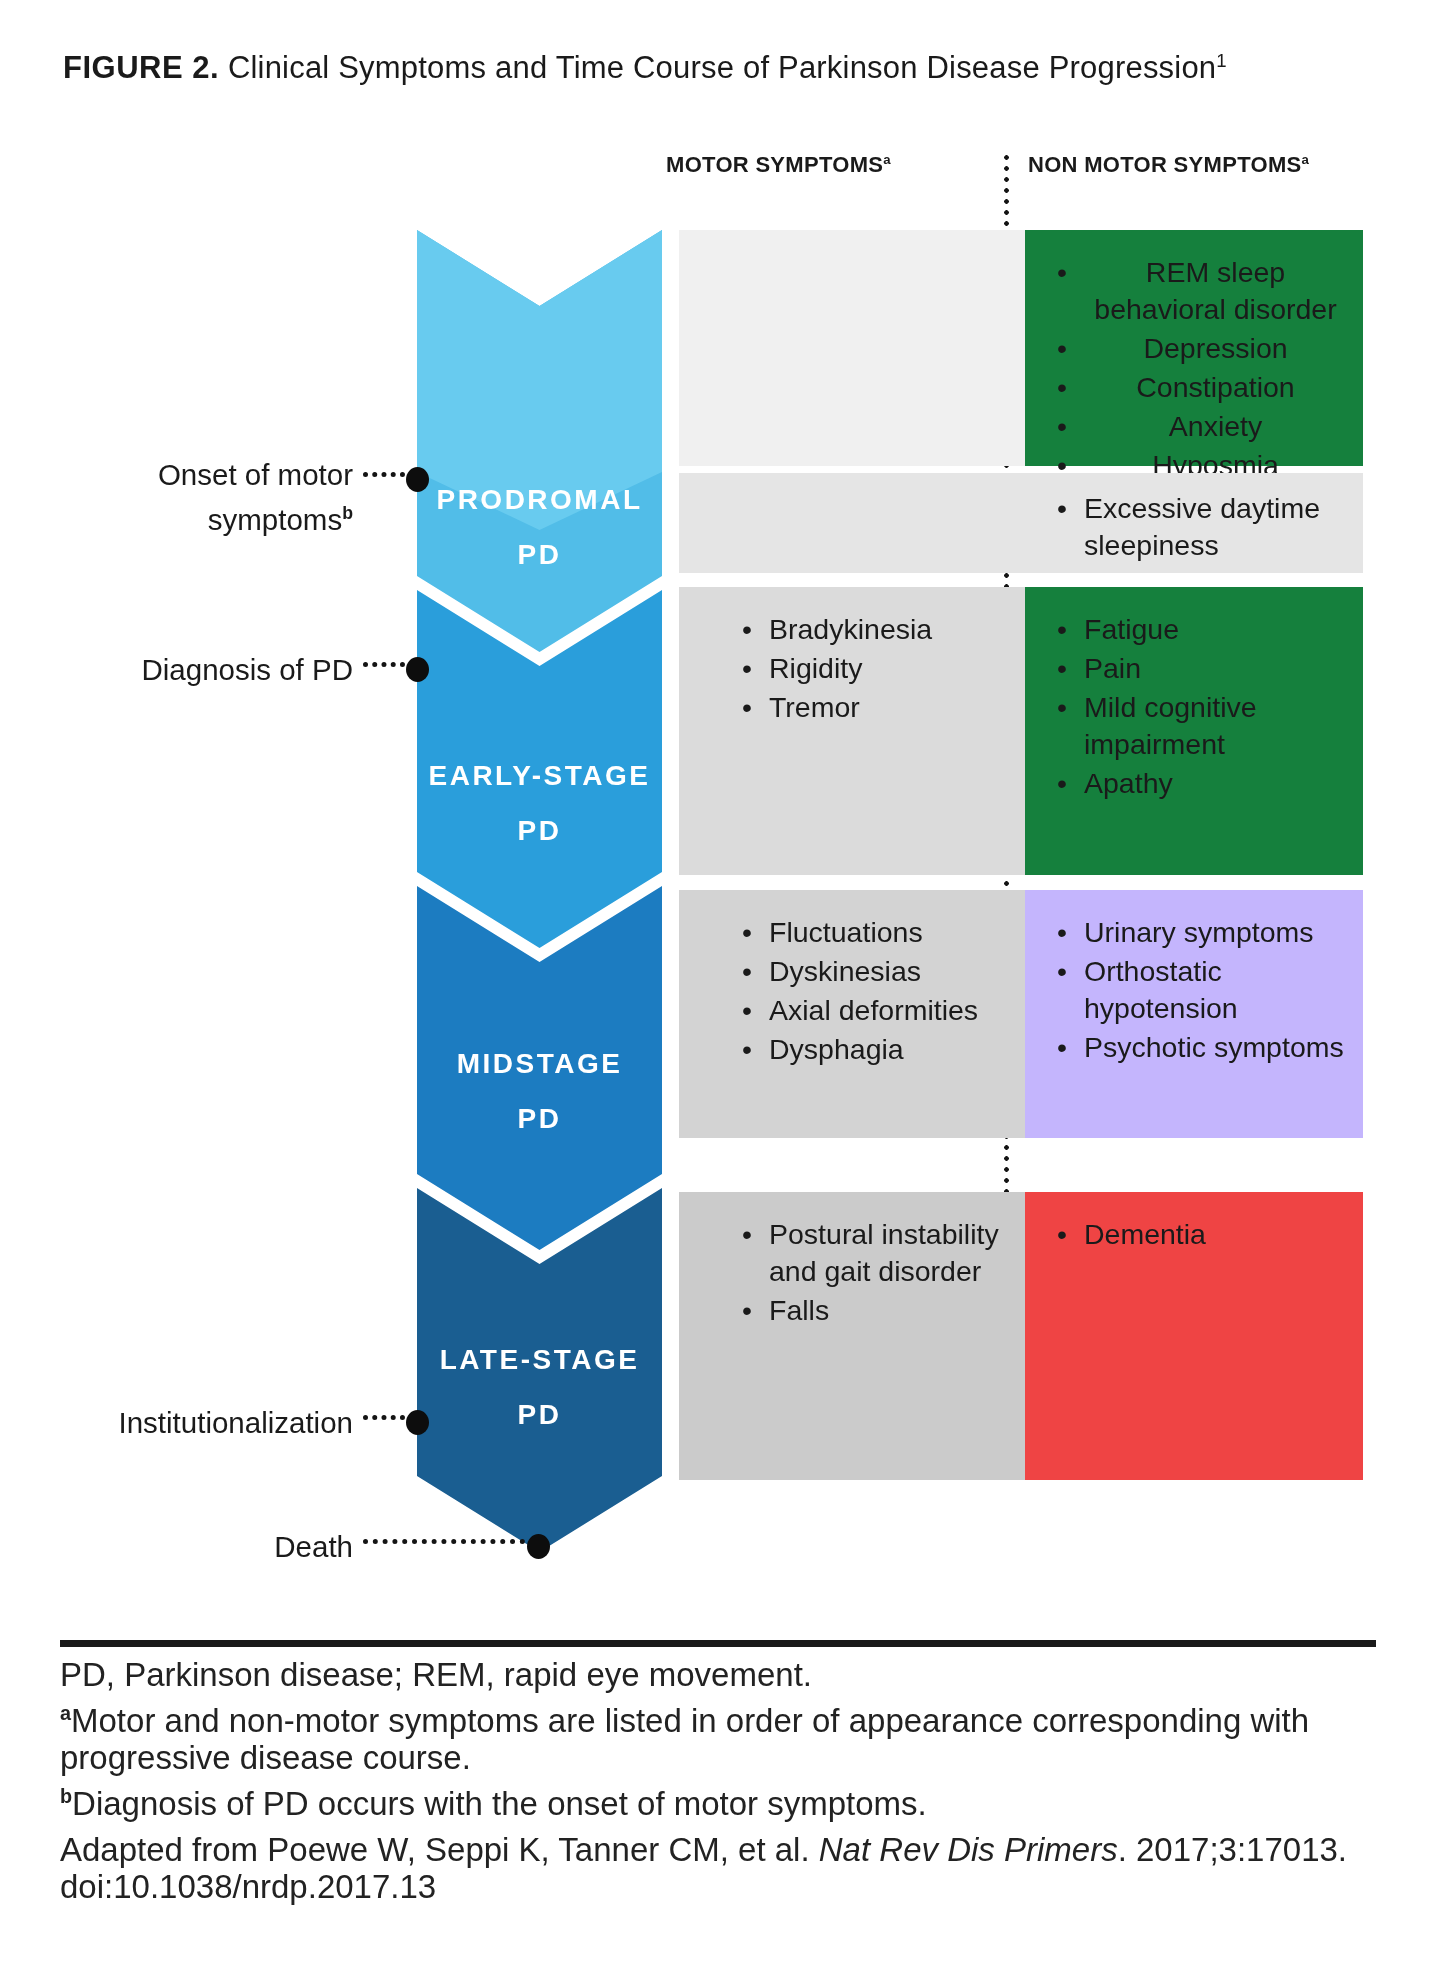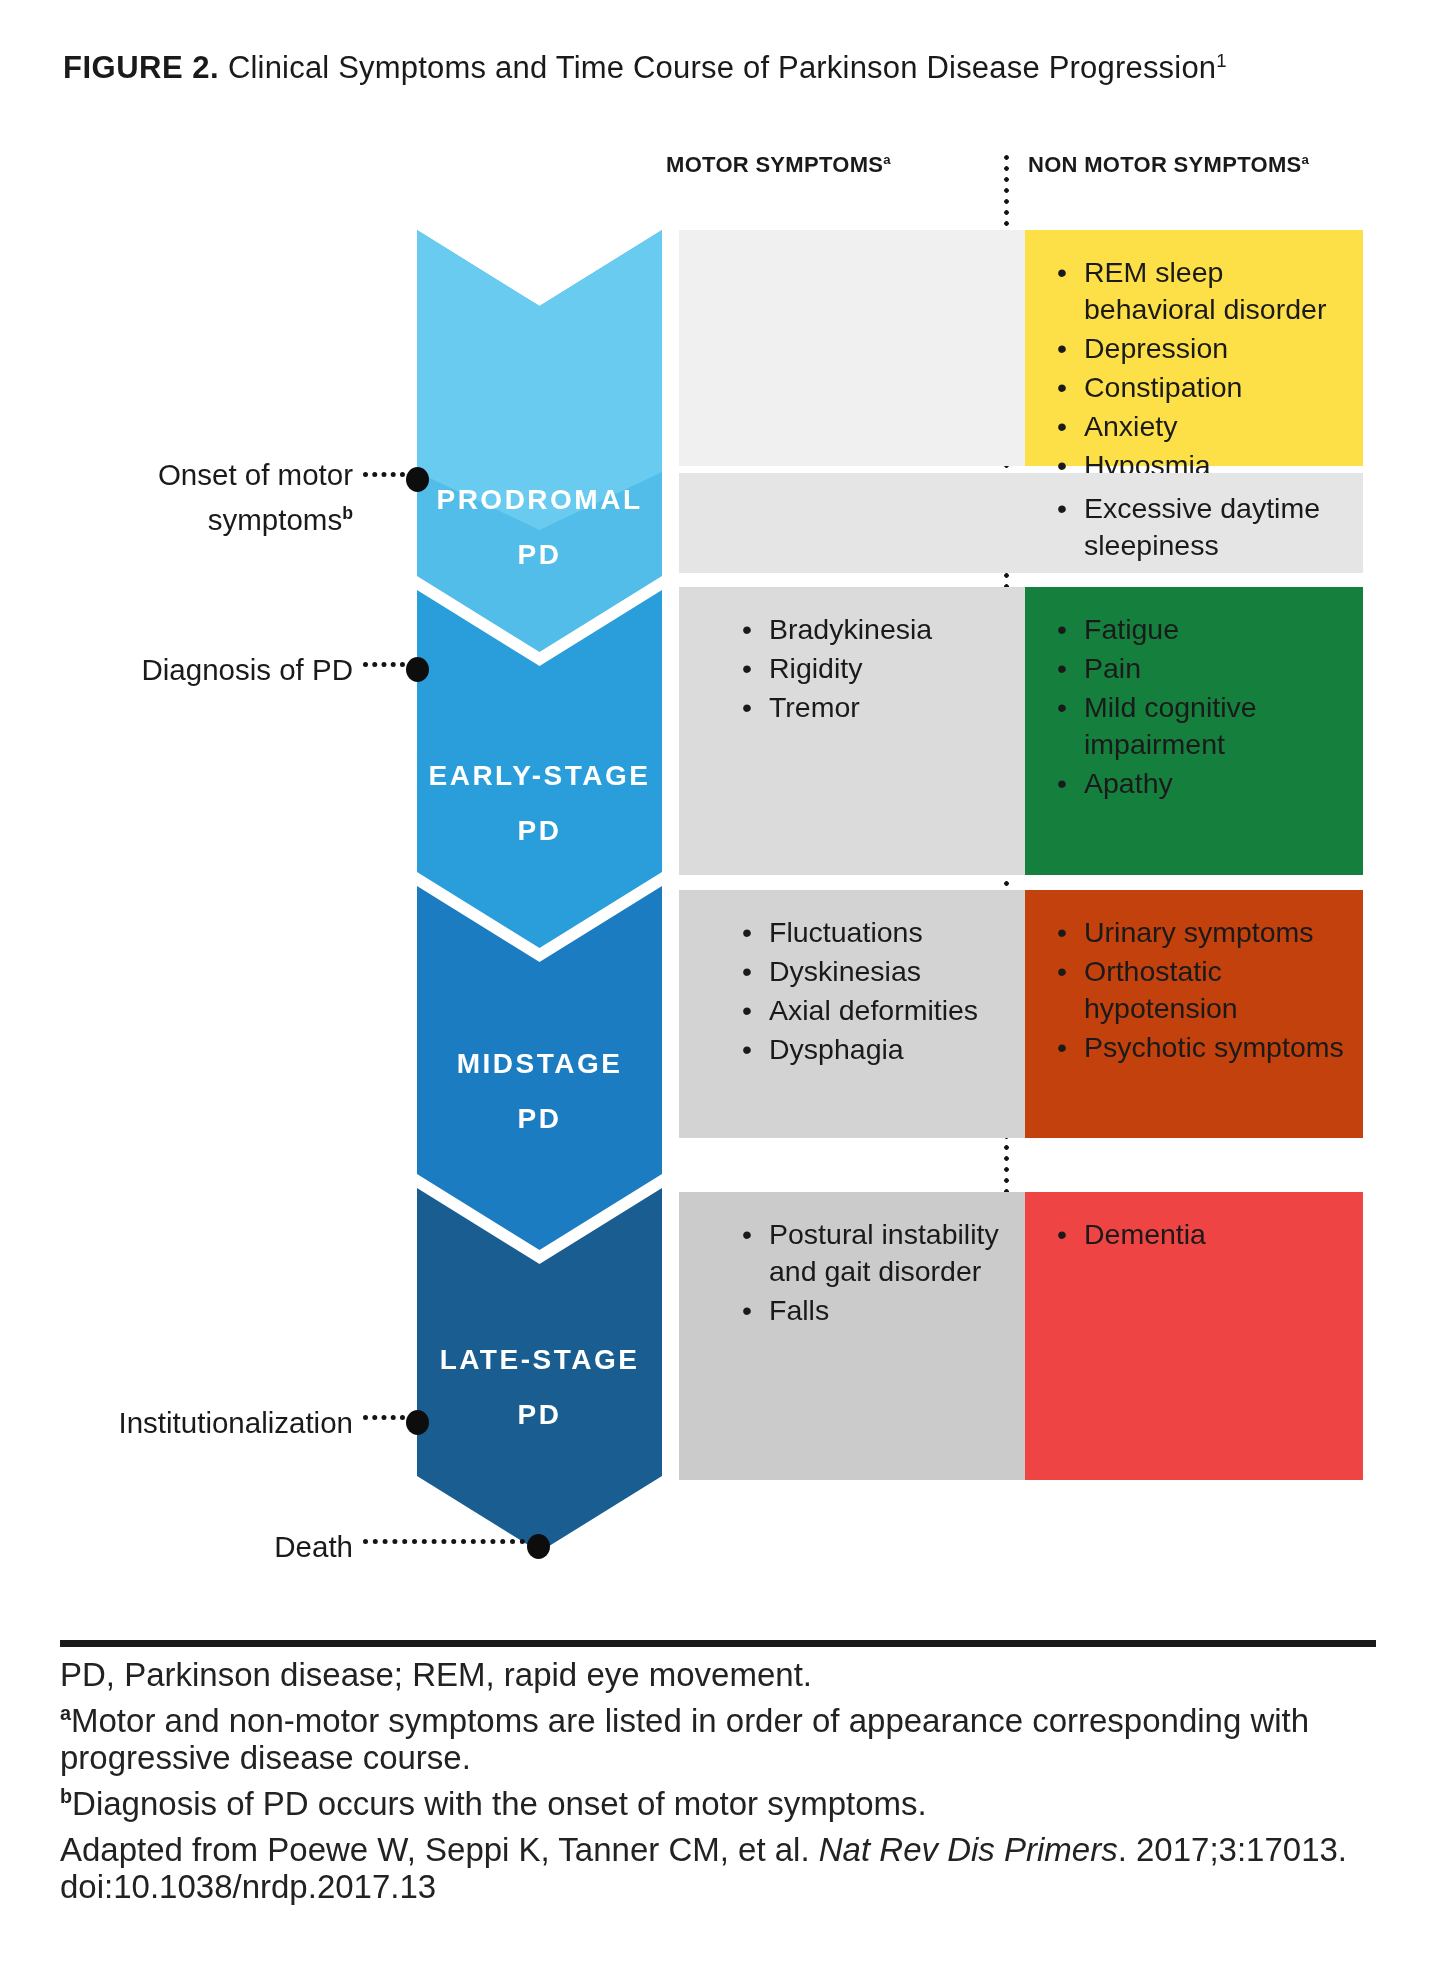--- a/index.html
+++ b/index.html
@@ -108,21 +108,21 @@
     <div>MIDSTAGE</div>
     <div>PD</div>
   </div>
   <div class="stage-label" id="label-4">
     <div>LATE-STAGE</div>
     <div>PD</div>
   </div>
 
   <div class="box mcol" id="box-m1a" style="background: rgb(240, 240, 240);"></div>
   <div class="box mcol" id="box-m1b" style="background: rgb(229, 229, 229);"></div>
-  <div class="box ncol" id="box-n1a" style="background: #fde047;">
+  <div class="box ncol" id="box-n1a" style="background: #15803d; text-align: center;">
     <ul>
       <li>REM sleep behavioral disorder</li>
       <li>Depression</li>
       <li>Constipation</li>
       <li>Anxiety</li>
       <li>Hyposmia</li>
     </ul>
   </div>
   <div class="box ncol" id="box-n1b" style="background: rgb(229, 229, 229);">
     <ul>
@@ -147,21 +147,21 @@
   </div>
 
   <div class="box mcol" id="box-m3" style="background: rgb(211, 211, 211);">
     <ul>
       <li>Fluctuations</li>
       <li>Dyskinesias</li>
       <li>Axial deformities</li>
       <li>Dysphagia</li>
     </ul>
   </div>
-  <div class="box ncol" id="box-n3" style="background: #c2410c;">
+  <div class="box ncol" id="box-n3" style="background: #c4b5fd;">
     <ul>
       <li>Urinary symptoms</li>
       <li>Orthostatic hypotension</li>
       <li>Psychotic symptoms</li>
     </ul>
   </div>
 
   <div class="box mcol" id="box-m4" style="background: rgb(203, 203, 203);">
     <ul>
       <li>Postural instability and gait disorder</li>

